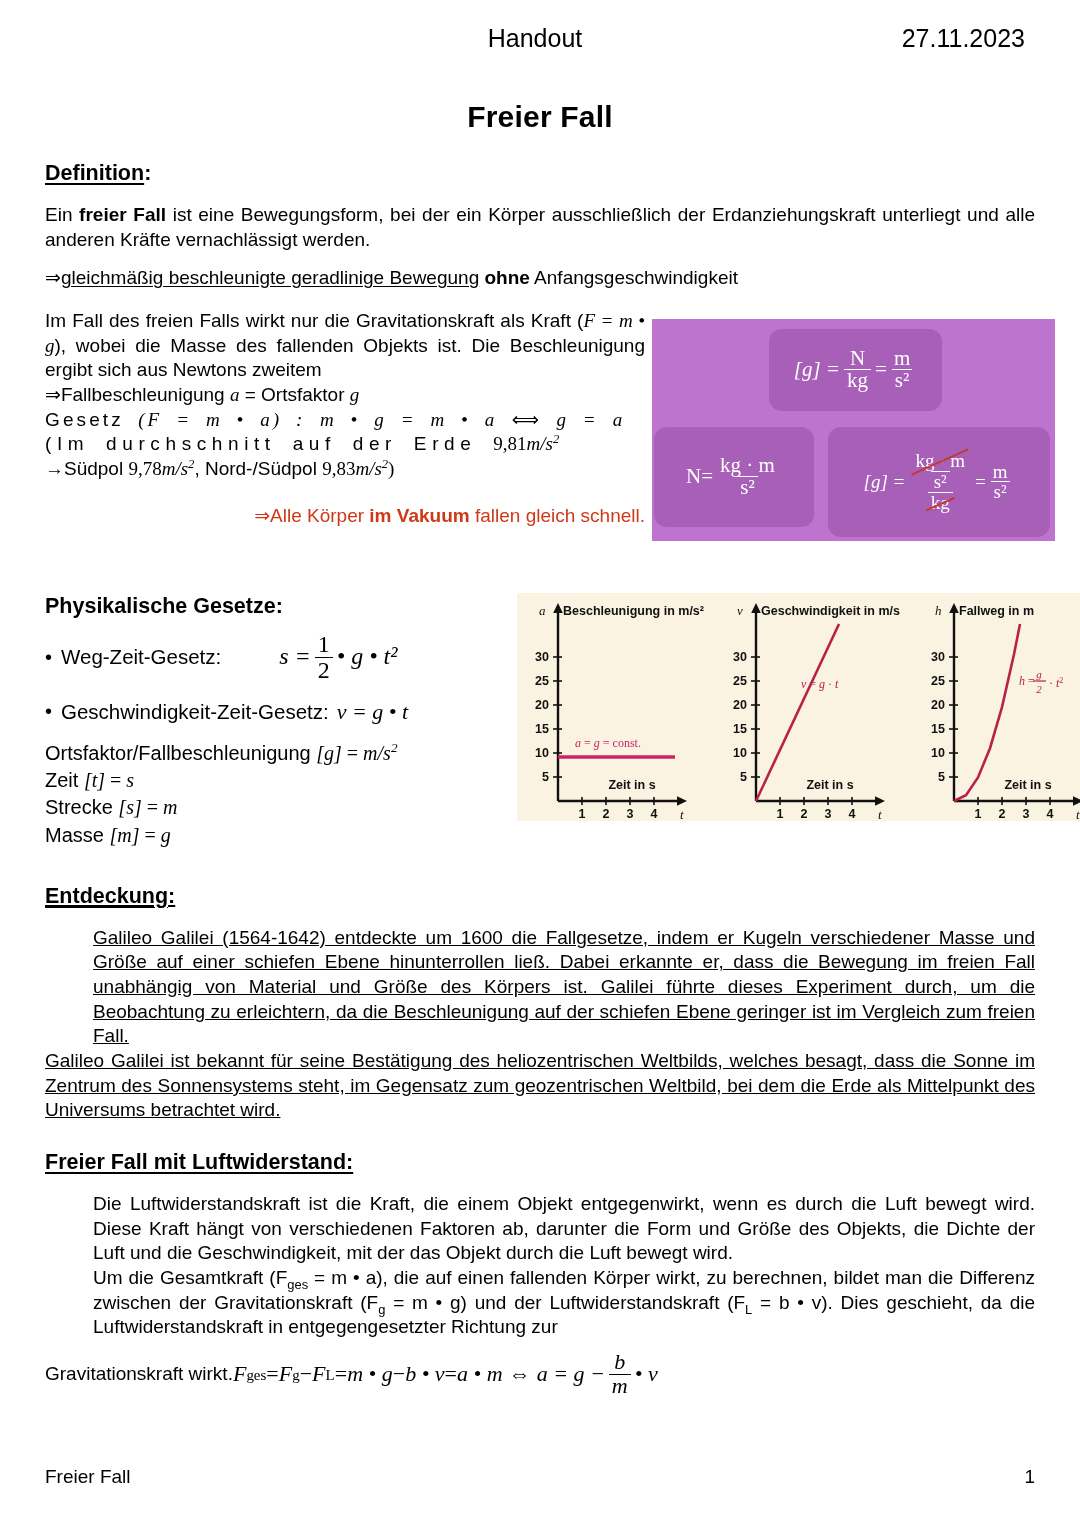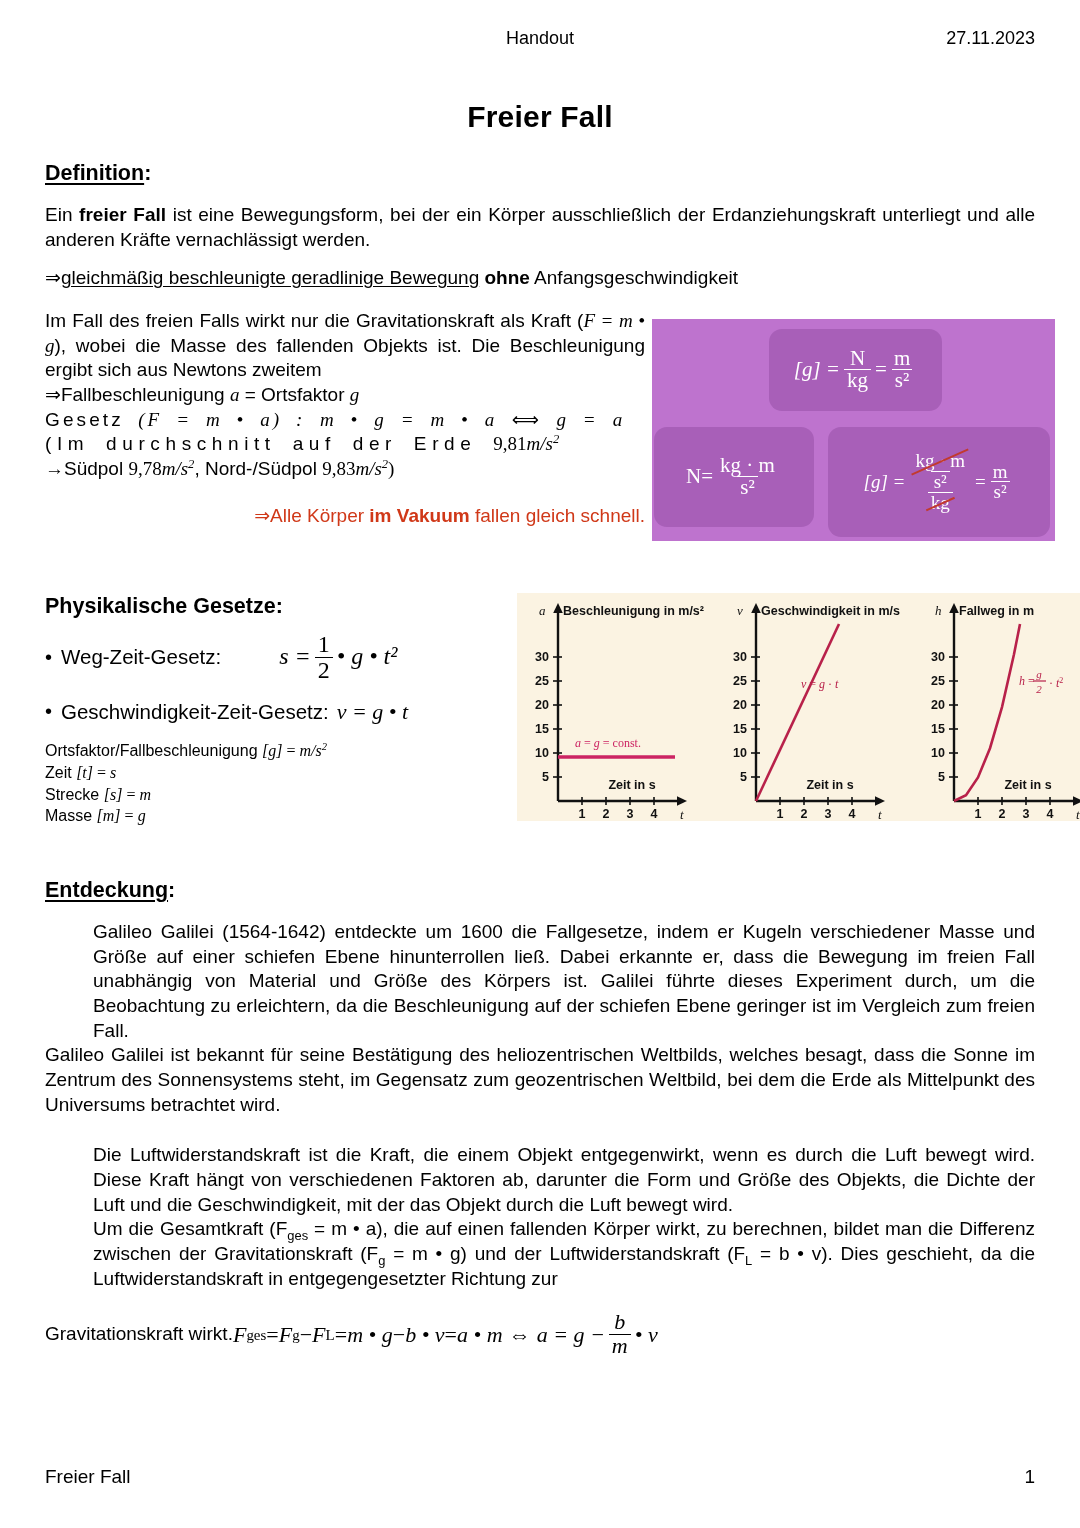--- a/index.html
+++ b/index.html
@@ -21,23 +21,23 @@
     height: 1528px;
     padding: 0;
     box-sizing: border-box;
   }
 
   
   .doc-header {
     position: absolute;
     top: 24px;
     left: 45px;
-    right: 45px;
+    right: 55px;
     height: 28px;
-    font-size: 18px;
+    font-size: 25px;
     line-height: 28px;
   }
   .doc-header .hdr-center {
     position: absolute;
     left: 0; right: 0;
     text-align: center;
   }
   .doc-header .hdr-right {
     position: absolute;
     right: 0;
@@ -178,21 +178,21 @@
     width: 16px;
     flex: 0 0 16px;
     font-size: 20px;
     line-height: 1;
   }
   .law-label { white-space: nowrap; }
   .law-gap { display: inline-block; }
 
   .units-block {
     margin-top: 10px;
-    font-size: 16px;
+    font-size: 20px;
     line-height: 1.36;
   }
 
   
   .charts-fig {
     position: absolute;
     left: 472px;
     top: 0px;
     width: 584px;
     height: 228px;
@@ -208,21 +208,21 @@
     align-items: center;
     white-space: nowrap;
     vertical-align: middle;
   }
   .final-row {
     font-size: 19px;
     line-height: 1.3;
     display: flex;
     align-items: center;
     flex-wrap: nowrap;
-    margin-top: 20px;
+    margin-top: 11px;
   }
 
   
   .doc-footer {
     position: absolute;
     left: 45px;
     right: 45px;
     bottom: 38px;
     height: 26px;
     font-size: 19px;
@@ -487,27 +487,28 @@
               <text x="126" y="85" font-family="Liberation Serif, serif" font-style="italic" font-size="11" fill="#b8214a" text-anchor="middle">g</text>
               <line x1="120" y1="88" x2="133" y2="88" stroke="#b8214a" stroke-width="1.2"></line>
               <text x="126" y="100" font-family="Liberation Serif, serif" font-style="italic" font-size="11" fill="#b8214a" text-anchor="middle">2</text>
               <text x="136" y="94" font-family="Liberation Serif, serif" font-size="12" fill="#b8214a">· <tspan font-style="italic">t</tspan><tspan font-size="8" baseline-shift="super">2</tspan></text>
             </g>
           </g>
         </svg>
       </div>
     </div>
 
-    <div style="margin-top:34px;">
+    <div style="margin-top:34px;text-decoration:underline;">
       <h2 class="section-h"><span class="u">Entdeckung</span><span>:</span></h2>
       <p class="body-text tight">Galileo Galilei (1564-1642) entdeckte um 1600 die Fallgesetze, indem er Kugeln verschiedener Masse und Größe auf einer schiefen Ebene hinunterrollen ließ. Dabei erkannte er, dass die Bewegung im freien Fall unabhängig von Material und Größe des Körpers ist. Galilei führte dieses Experiment durch, um die Beobachtung zu erleichtern, da die Beschleunigung auf der schiefen Ebene geringer ist im Vergleich zum freien Fall.</p>
       <p class="body-text">Galileo Galilei ist bekannt für seine Bestätigung des heliozentrischen Weltbilds, welches besagt, dass die Sonne im Zentrum des Sonnensystems steht, im Gegensatz zum geozentrischen Weltbild, bei dem die Erde als Mittelpunkt des Universums betrachtet wird.</p>
     </div>
 
     <div style="margin-top:26px;">
+      <h2 class="section-h"><span class="u">Freier Fall mit Luftwiderstand:</span></h2>
       <p class="body-text tight">Die Luftwiderstandskraft ist die Kraft, die einem Objekt entgegenwirkt, wenn es durch die Luft bewegt wird. Diese Kraft hängt von verschiedenen Faktoren ab, darunter die Form und Größe des Objekts, die Dichte der Luft und die Geschwindigkeit, mit der das Objekt durch die Luft bewegt wird.</p>
       <p class="body-text tight"><span>Um die Gesamtkraft (F</span><sub class="sm">ges</sub><span> = m • a), die auf einen fallenden Körper wirkt, zu berechnen, bildet man die Differenz zwischen der Gravitationskraft (F</span><sub class="sm">g</sub><span> = m • g) und der Luftwiderstandskraft (F</span><sub class="sm">L</sub><span> = b • v). Dies geschieht, da die Luftwiderstandskraft in entgegengesetzter Richtung zur</span></p>
 
       <div class="final-row">
         <span>Gravitationskraft wirkt.</span>
         <span class="final-formula">
           <span class="mi">F</span>
             <sub class="sm mr">ges</sub>
           <span class="mr"> = </span>
           <span class="mi">F</span>

